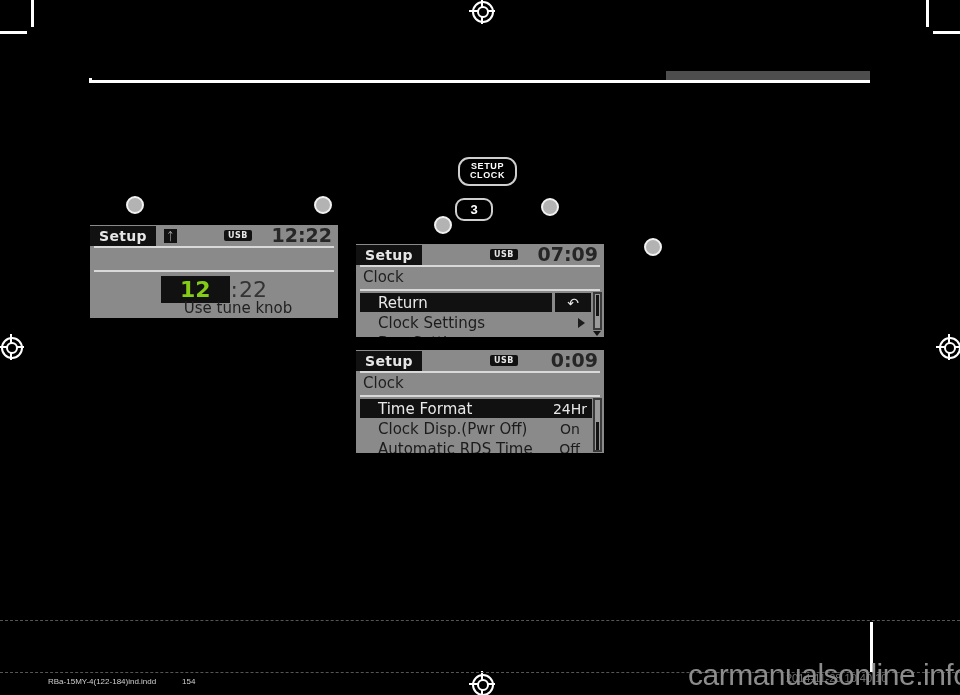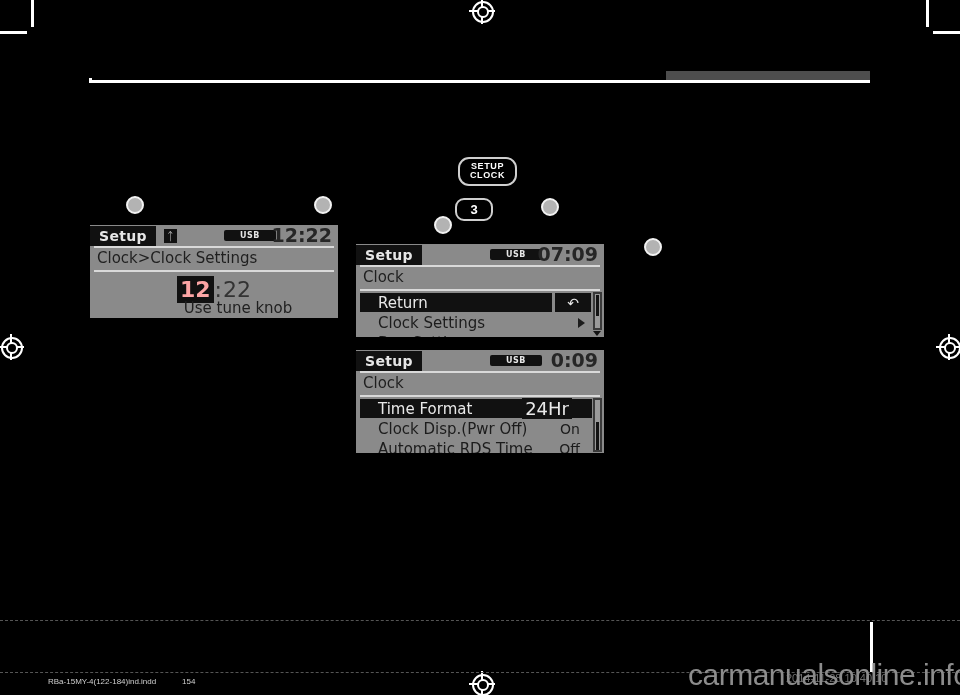--- a/index.html
+++ b/index.html
@@ -90,21 +90,21 @@
   }
   .lcd .bticon{
     margin-left:8px;width:13px;height:14px;background:#111;
     display:flex;align-items:center;justify-content:center;
     color:#dcdcdc;font-size:11px;line-height:1;
   }
   .lcd .usbbadge{
     position:absolute;
     background:#111;color:#e6e6e6;
     font-size:8px;font-weight:bold;letter-spacing:.5px;
-    padding:1px 16px;border-radius:2px;
+    padding:1px 4px;border-radius:2px;
     font-family:"DejaVu Sans", sans-serif;
   }
   .lcd .clocktime{
     position:absolute;right:6px;top:-1px;
     font-size:19px;font-weight:bold;color:#262626;
     letter-spacing:0px;
     font-family:"DejaVu Sans", sans-serif;
   }
   .lcd .hline{
     position:absolute;left:4px;right:4px;height:2px;background:#d9d9d9;
@@ -114,23 +114,23 @@
     font-size:15px;color:#1f1f1f;
     font-family:"DejaVu Sans", sans-serif;
   }
 
   
   .time-edit{
     position:absolute;width:100%;text-align:center;
     font-family:"DejaVu Sans", sans-serif;
   }
   .time-edit .hh{
-    background:#111;color:#fca5a5;
+    background:#111;color:#84cc16;
     font-size:22px;font-weight:bold;
-    padding:1px 3px;
+    padding:1px 19px;
     margin-top:7px;
   }
   .time-edit .sep{font-size:22px;color:#333;padding:0 1px;}
   .time-edit .mm{font-size:22px;color:#333;}
   .hint{
     position:absolute;width:100%;text-align:center;
     font-size:15px;color:#1f1f1f;
     font-family:"DejaVu Sans", sans-serif;
   }
 
@@ -138,22 +138,22 @@
   .row{
     position:absolute;left:4px;
     height:19px;display:flex;align-items:center;
     font-size:15px;color:#1c1c1c;
     font-family:"DejaVu Sans", sans-serif;
   }
   .row.sel{background:#111;color:#e8e8e8;}
   .row .label{padding-left:18px;white-space:nowrap;}
   .row .val{position:absolute;right:12px;font-size:14px;}
   .row .valbox{
-    position:absolute;right:20px;background:#111;color:#e8e8e8;
-    font-size:18px;padding:0 3px;
+    position:absolute;right:2px;background:#111;color:#e8e8e8;
+    font-size:14px;padding:0 3px;
   }
   .arrow-r{
     position:absolute;right:6px;
     width:0;height:0;border-left:7px solid #1c1c1c;
     border-top:5px solid transparent;border-bottom:5px solid transparent;
   }
   .retbox{
     position:absolute;background:#111;color:#e8e8e8;
     display:flex;align-items:center;justify-content:center;
     font-size:14px;
@@ -248,21 +248,20 @@
 <div class="lcd" style="left:90px;top:225px;width:248px;height:93px;">
 
   <div class="titlebar">
     <div class="tab">Setup</div>
     <div class="bticon">ᛏ</div>
     <div class="usbbadge" style="left:134px;top:5px;">USB</div>
     <div class="clocktime">12:22</div>
   </div>
 
   <div class="hline" style="top:21px;"></div>
-  <div class="subtitle" style="top:24px;">Clock&gt;Clock Settings</div>
   <div class="hline" style="top:45px;"></div>
 
   <div class="time-edit" style="top:52px;">
     <span class="hh">12</span><span class="sep">:</span><span class="mm">22</span>
   </div>
 
   <div class="hint" style="top:74px;margin-left:24px;">Use tune knob</div>
 </div>
 
 <div class="lcd" style="left:356px;top:244px;width:248px;height:93px;">

